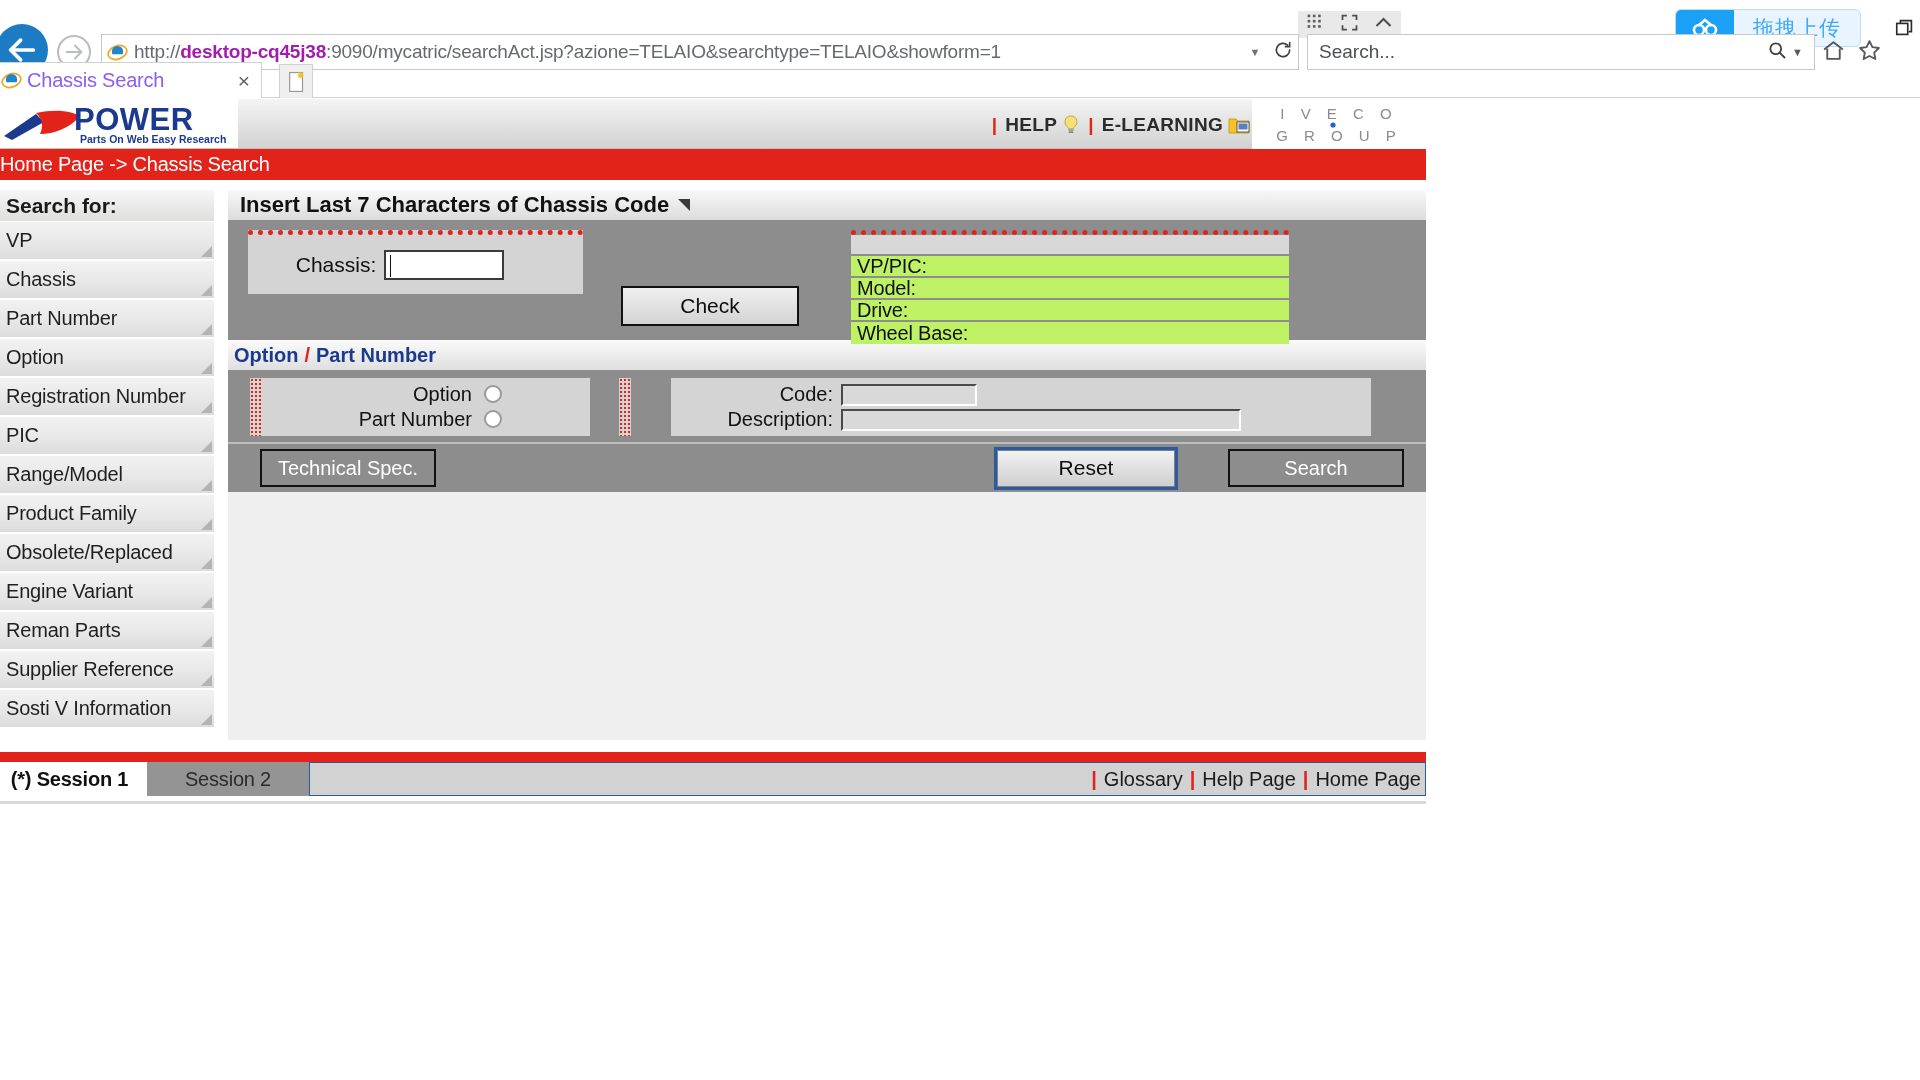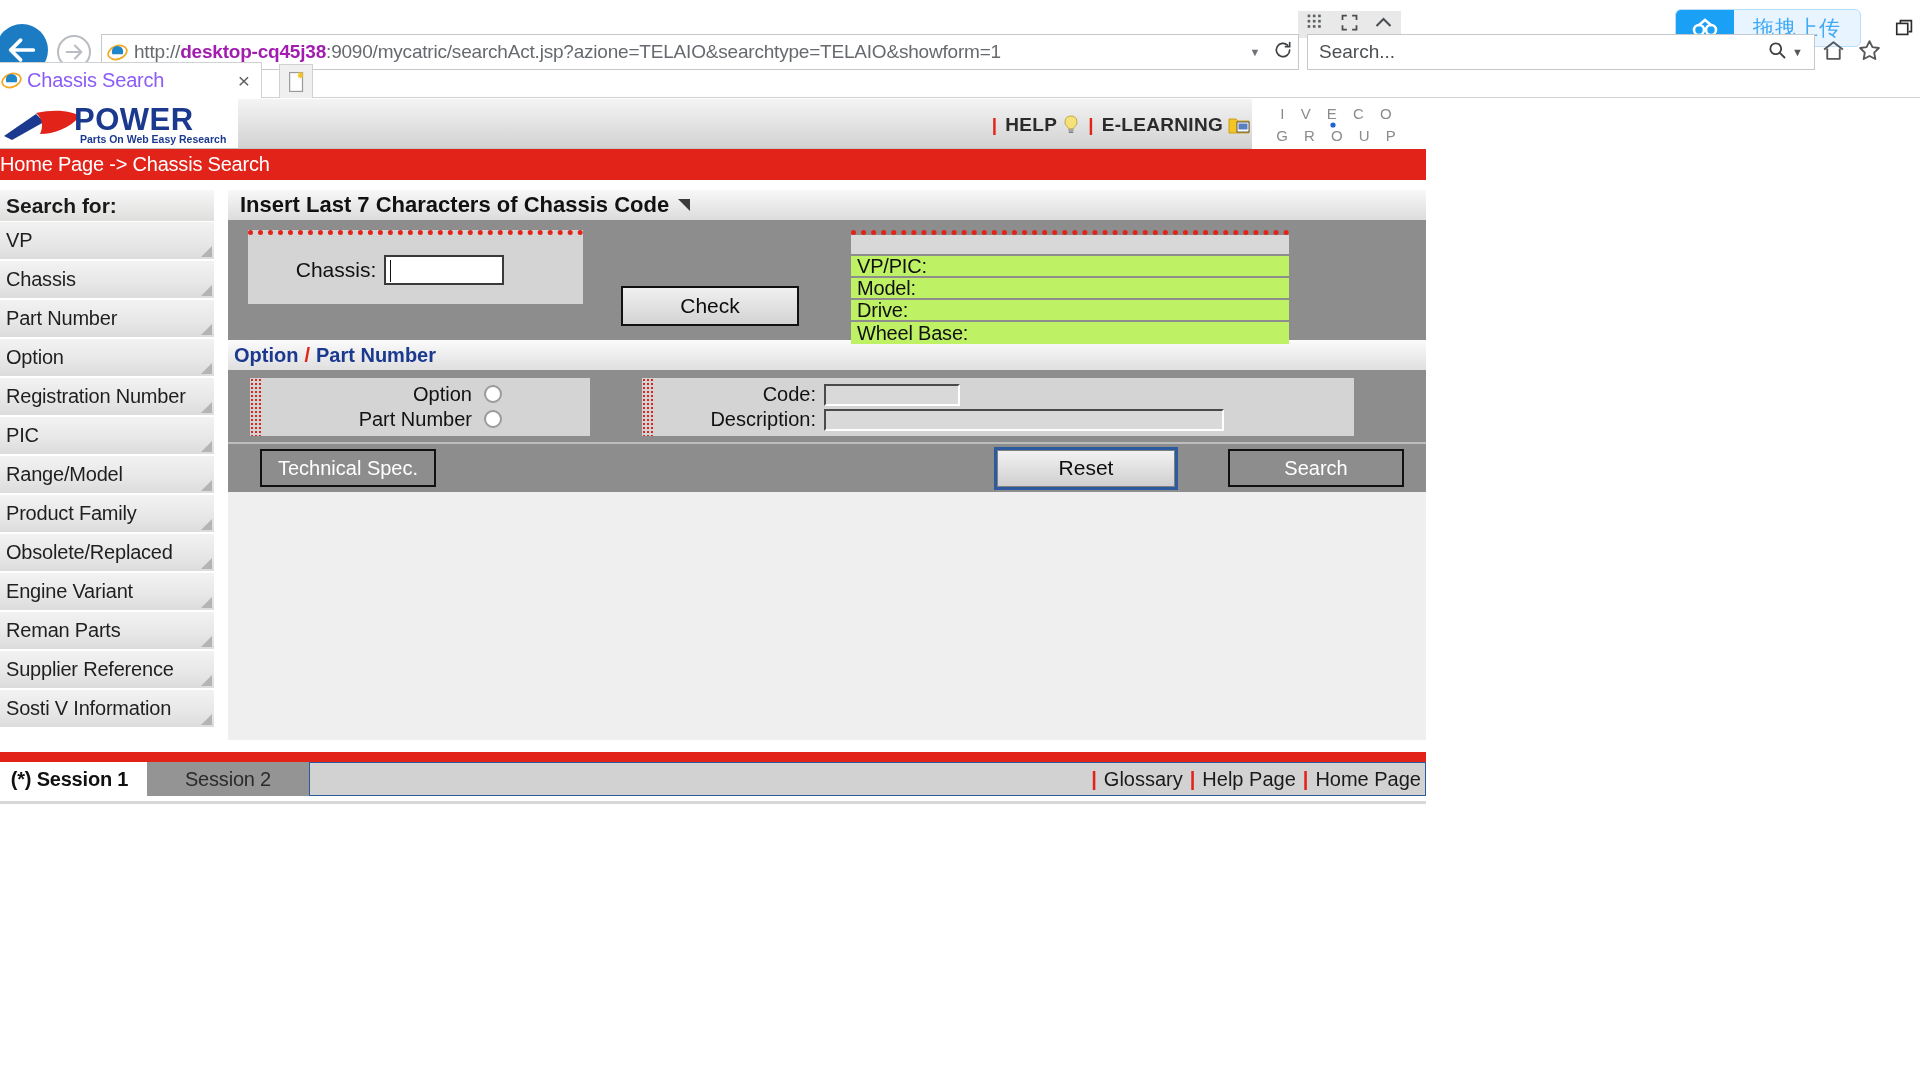--- a/index.html
+++ b/index.html
@@ -212,21 +212,21 @@
   .section-head-blue .slash { color: #e2231a; }
 
   .panel-grey { background: #8d8d8d; }
 
   
   #row-chassis {
     position: relative; height: 120px; padding: 10px 0 0 20px;
     display: flex; align-items: flex-start;
   }
   #chassis-box {
-    width: 335px; height: 74px; background: #d4d4d4;
+    width: 335px; height: 64px; background: #d4d4d4;
     border-top: 5px dotted #e2231a;
     display: flex; align-items: center; justify-content: center;
     padding-right: 31px;
   }
   #chassis-box .lbl { font-size: 21px; color: #101010; margin-right: 8px; }
   #chassis-input {
     width: 120px; height: 30px; background: #ffffff;
     border: 2px solid #3a3a3a; position: relative;
   }
   #chassis-input .caret {
@@ -270,21 +270,21 @@
   }
   .opt-line {
     height: 25px; display: flex; align-items: center; justify-content: flex-end;
     padding-right: 118px; font-size: 20px; color: #121212; position: relative;
   }
   .radio {
     position: absolute; right: 88px; top: 3px;
     width: 18px; height: 18px; border-radius: 50%;
     background: #ffffff; border: 2px solid #9a9a9a;
   }
-  #code-box { display: flex; height: 58px; margin-left: 52px; }
+  #code-box { display: flex; height: 58px; margin-left: 29px; gap: 40px; }
   #code-fields { width: 700px; background: #d4d4d4; padding: 4px 0 0 0; }
   .code-line {
     height: 25px; display: flex; align-items: center;
     font-size: 20px; color: #121212;
   }
   .code-line .clbl { width: 170px; text-align: right; padding-right: 8px; }
   .code-inp {
     height: 22px; background: #d9d9d9;
     border-top: 2px solid #4a4a4a; border-left: 2px solid #4a4a4a;
     border-right: 2px solid #ffffff; border-bottom: 2px solid #ffffff;

